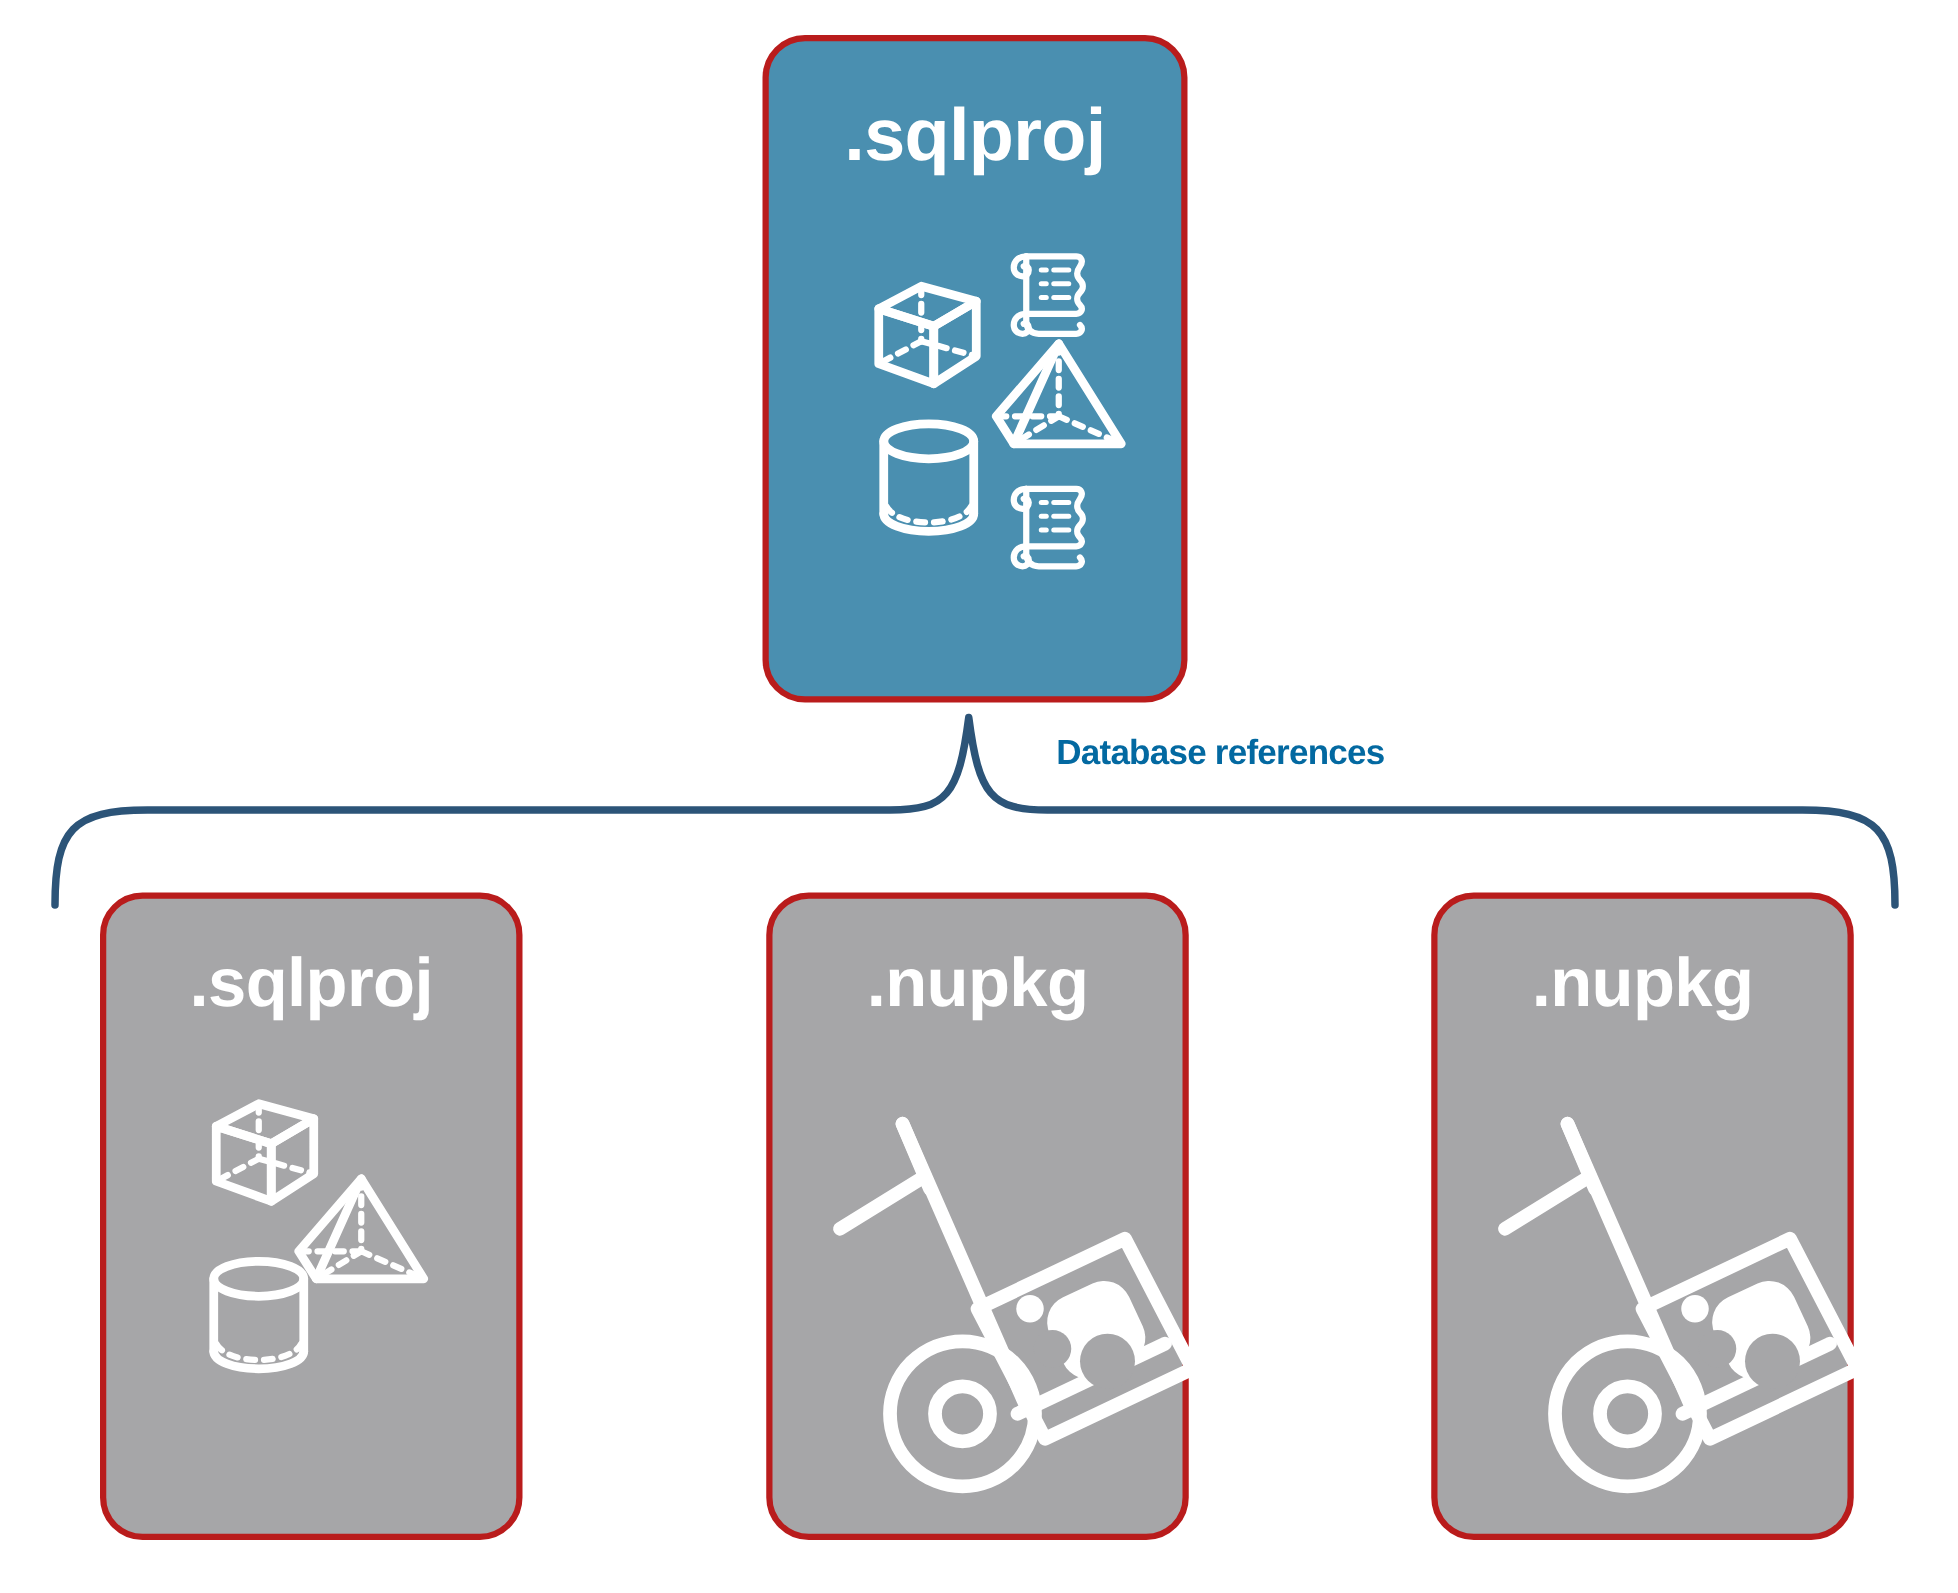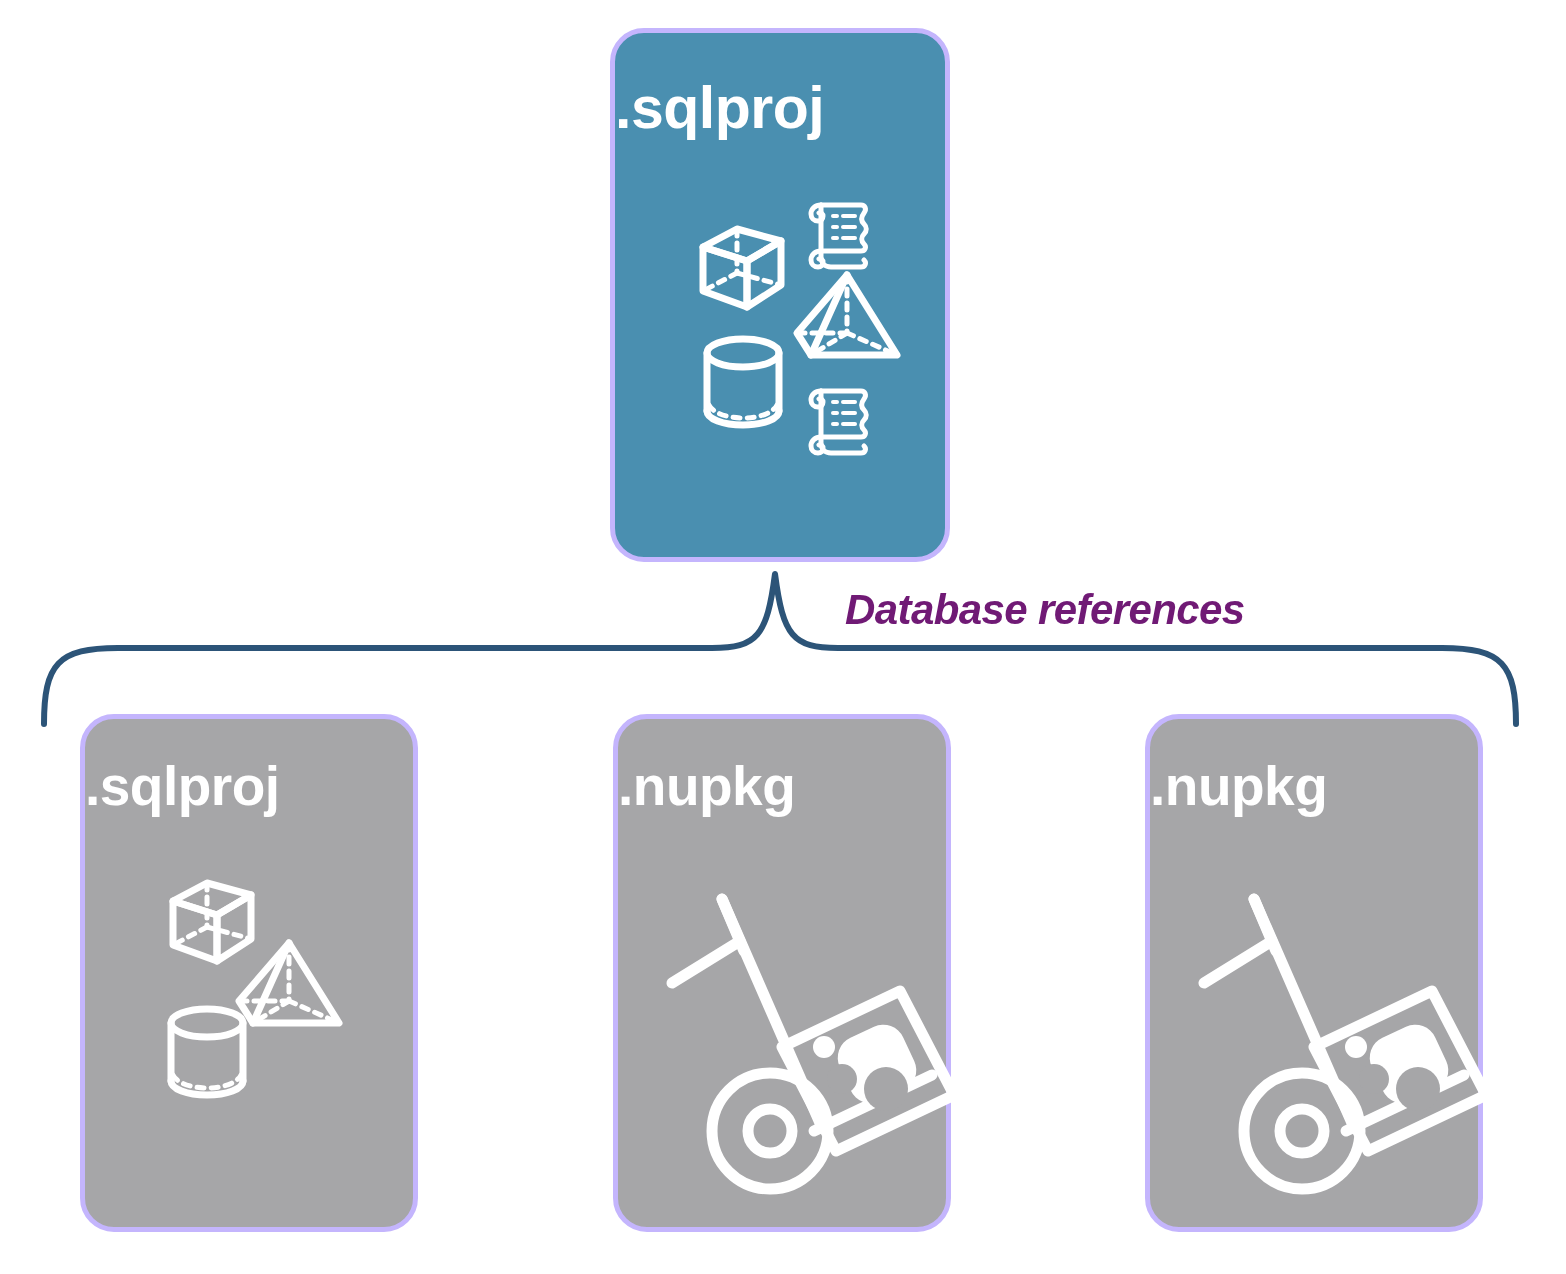--- a/index.html
+++ b/index.html
@@ -17,23 +17,24 @@
   #stage {
     position: absolute;
     inset: 0;
     width: 1566px;
     height: 1274px;
   }
   .node {
     position: absolute;
     box-sizing: border-box;
     border-radius: 34px;
-    border: 5px solid #c4b5fd;
+    border: 5px solid #b91c1c;
     display: flex;
     flex-direction: column;
+    align-items: center;
   }
   .node.primary { background: #4a8fb0; }
   .node.secondary { background: #a6a6a8; }
   .node-label {
     color: #ffffff;
     font-weight: bold;
     letter-spacing: -0.5px;
     line-height: 1;
     white-space: nowrap;
     user-select: none;
@@ -85,27 +86,26 @@
   #brace-layer {
     position: absolute;
     left: 0; top: 0;
     width: 1566px; height: 1274px;
     pointer-events: none;
   }
   #brace-label {
     position: absolute;
     left: 845px;
     top: 586px;
-    font-size: 42px;
+    font-size: 28px;
     font-weight: bold;
-    color: #701a75;
+    color: #0369a1;
     letter-spacing: -0.6px;
     white-space: nowrap;
     user-select: none;
-    font-style: italic;
   }
 </style>
 </head>
 <body>
 
 <div id="stage">
 
   <svg id="brace-layer" viewBox="0 0 1566 1274" width="1566" height="1274">
 
     <path d="M 44 724

